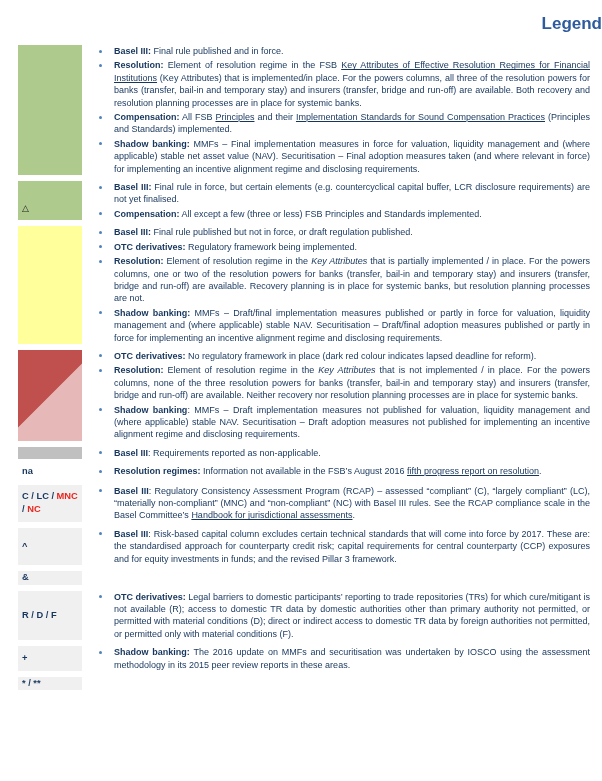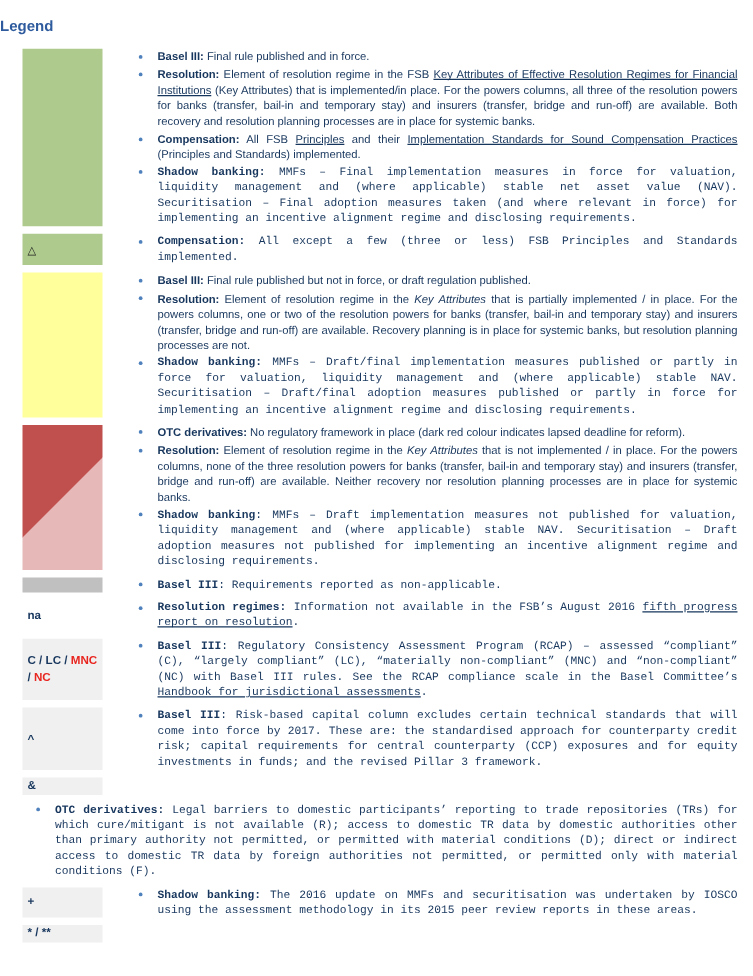--- a/index.html
+++ b/index.html
@@ -5,22 +5,22 @@
   html,body{margin:0;padding:0;}
   body{
     width:602px;height:781px;
     background:#ffffff;
     font-family:"Liberation Sans",sans-serif;
     color:#17365D;
     overflow:hidden;
   }
   .doc{width:602px;height:781px;}
   .title{
-    text-align:left;
-    font-size:12px;
+    text-align:right;
+    font-size:17px;
     font-weight:bold;
     color:#2E5B9D;
     margin:14px 0 11px 0;
   }
   .row{
     display:flex;
     align-items:stretch;
     margin-bottom:6px;
   }
   .swatch-col{
@@ -37,31 +37,31 @@
   }
   .lbl{background:#F0F0F0;display:flex;align-items:center;}
   .plainlbl{background:transparent;display:flex;align-items:center;text-align:right;}
   .lbltxt{
     font-weight:bold;font-size:9.3px;color:#17365D;
     padding-left:4px;line-height:1.45;
   }
   .bullets{
     flex:1;
     margin:0;
-    padding:0 12px 0 44px;
+    padding:0 12px 0 32px;
     list-style:none;
   }
   .bullet{
     position:relative;
     text-align:justify;
     font-size:9px;
     line-height:12.4px;
     margin-bottom:2px;
   }
-  .bullet:last-child{margin-bottom:0;font-family:Liberation Mono, monospace;}
+  .bullet:last-child{margin-bottom:0;}
   .bullet::before{
     content:"";
     position:absolute;
     left:-15px;top:4.5px;
     width:3px;height:3px;
     border-radius:50%;
     background:#4F81BD;
   }
   .seg.b{font-weight:bold;}
   .seg.i{font-style:italic;}
@@ -85,29 +85,31 @@
           <li class="bullet"><span class="seg b">Shadow banking:</span><span class="seg"> MMFs – Final implementation measures in force for valuation, liquidity management and (where applicable) stable net asset value (NAV). Securitisation – Final adoption measures taken (and where relevant in force) for implementing an incentive alignment regime and disclosing requirements.</span></li>
         </ul>
       </div>
       <div class="row">
         <div class="swatch-col">
           <div class="swatch symbol" style="background: rgb(174, 202, 140);">
             <span class="tri">△</span>
           </div>
         </div>
         <ul class="bullets">
+          <li class="bullet"><span class="seg b">Basel III:</span><span class="seg"> Final rule in force, but certain elements (e.g. countercyclical capital buffer, LCR disclosure requirements) are not yet finalised.</span></li>
           <li class="bullet"><span class="seg b">Compensation:</span><span class="seg"> All except a few (three or less) FSB Principles and Standards implemented.</span></li>
         </ul>
       </div>
       <div class="row">
         <div class="swatch-col">
           <div class="swatch solid" style="background: rgb(255, 255, 155);"></div>
         </div>
         <ul class="bullets">
           <li class="bullet"><span class="seg b">Basel III:</span><span class="seg"> Final rule published but not in force, or draft regulation published.</span></li>
+          <li class="bullet"><span class="seg b">OTC derivatives:</span><span class="seg"> Regulatory framework being implemented.</span></li>
           <li class="bullet"><span class="seg b">Resolution:</span><span class="seg"> Element of resolution regime in the </span><span class="seg i">Key Attributes</span><span class="seg"> that is partially implemented / in place. For the powers columns, one or two of the resolution powers for banks (transfer, bail-in and temporary stay) and insurers (transfer, bridge and run-off) are available. Recovery planning is in place for systemic banks, but resolution planning processes are not.</span></li>
           <li class="bullet"><span class="seg b">Shadow banking:</span><span class="seg"> MMFs – Draft/final implementation measures published or partly in force for valuation, liquidity management and (where applicable) stable NAV. Securitisation – Draft/final adoption measures published or partly in force for implementing an incentive alignment regime and disclosing requirements.</span></li>
         </ul>
       </div>
       <div class="row">
         <div class="swatch-col">
           <div class="swatch diagonal" style="background: linear-gradient(135deg, rgb(192, 80, 77) 49.6%, rgb(230, 184, 183) 50.4%);"></div>
         </div>
         <ul class="bullets">
           <li class="bullet"><span class="seg b">OTC derivatives:</span><span class="seg"> No regulatory framework in place (dark red colour indicates lapsed deadline for reform).</span></li>
@@ -154,20 +156,25 @@
         </ul>
       </div>
       <div class="row">
         <div class="swatch-col">
           <div class="swatch text lbl">
             <span class="lbltxt">&amp;</span>
           </div>
         </div>
       </div>
       <div class="row">
+        <div class="swatch-col">
+          <div class="swatch text lbl">
+            <span class="lbltxt">R / D / F</span>
+          </div>
+        </div>
         <ul class="bullets">
           <li class="bullet"><span class="seg b">OTC derivatives:</span><span class="seg"> Legal barriers to domestic participants’ reporting to trade repositories (TRs) for which cure/mitigant is not available (R); access to domestic TR data by domestic authorities other than primary authority not permitted, or permitted with material conditions (D); direct or indirect access to domestic TR data by foreign authorities not permitted, or permitted only with material conditions (F).</span></li>
         </ul>
       </div>
       <div class="row">
         <div class="swatch-col">
           <div class="swatch text lbl">
             <span class="lbltxt">+</span>
           </div>
         </div>

